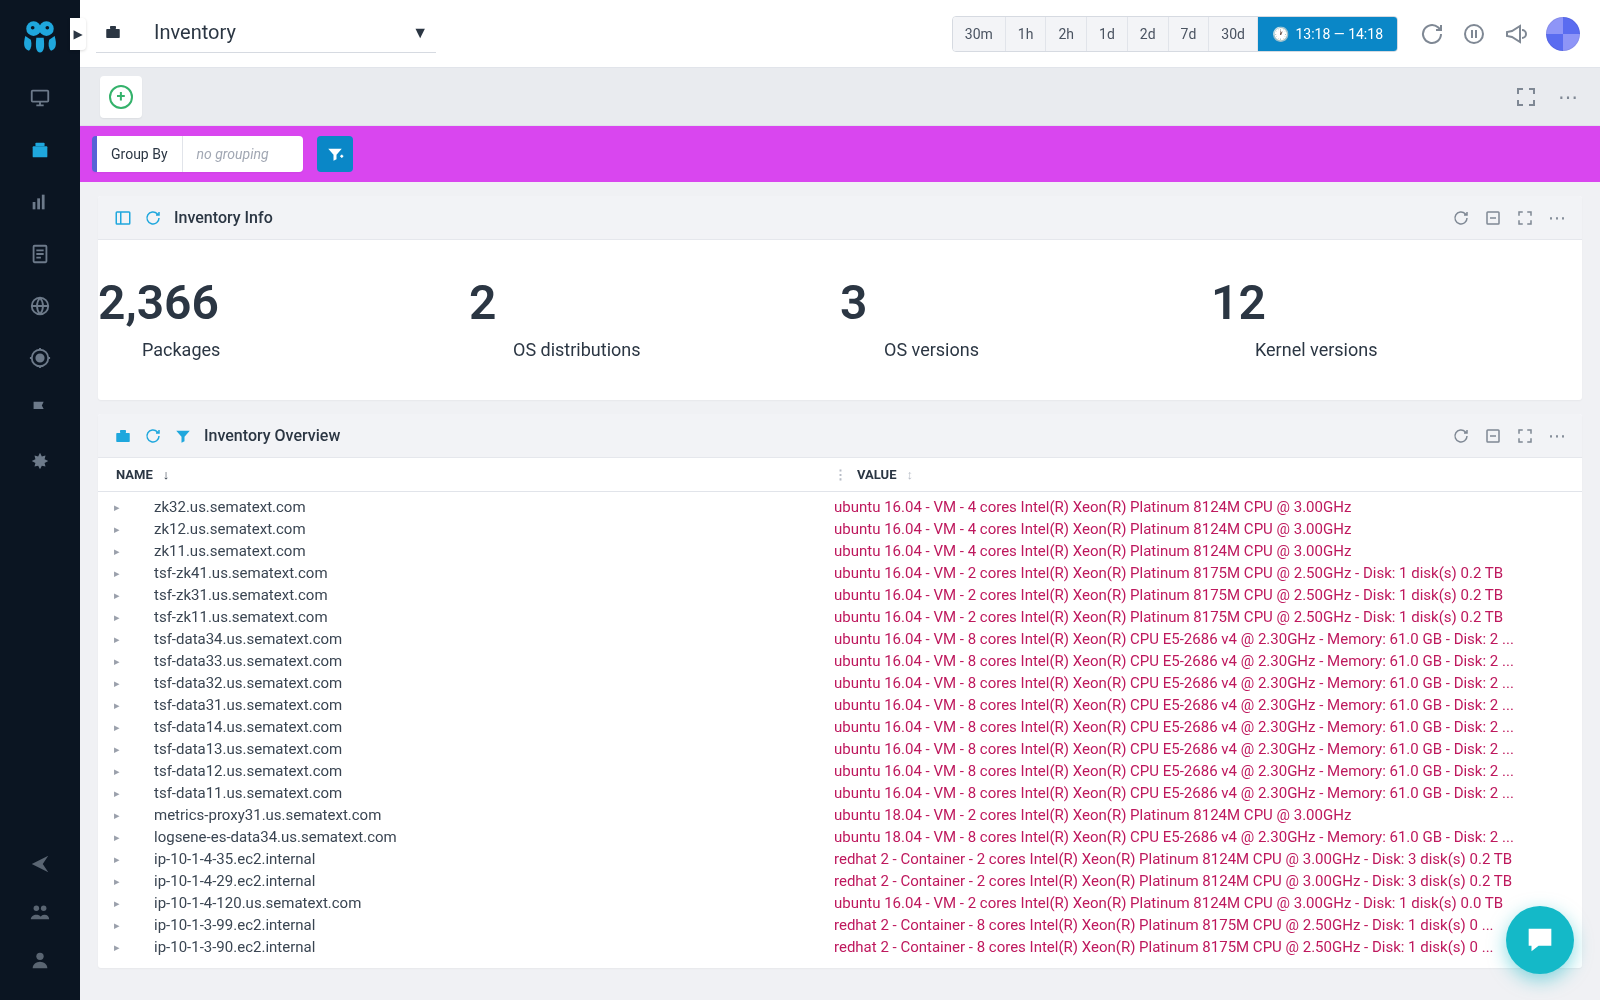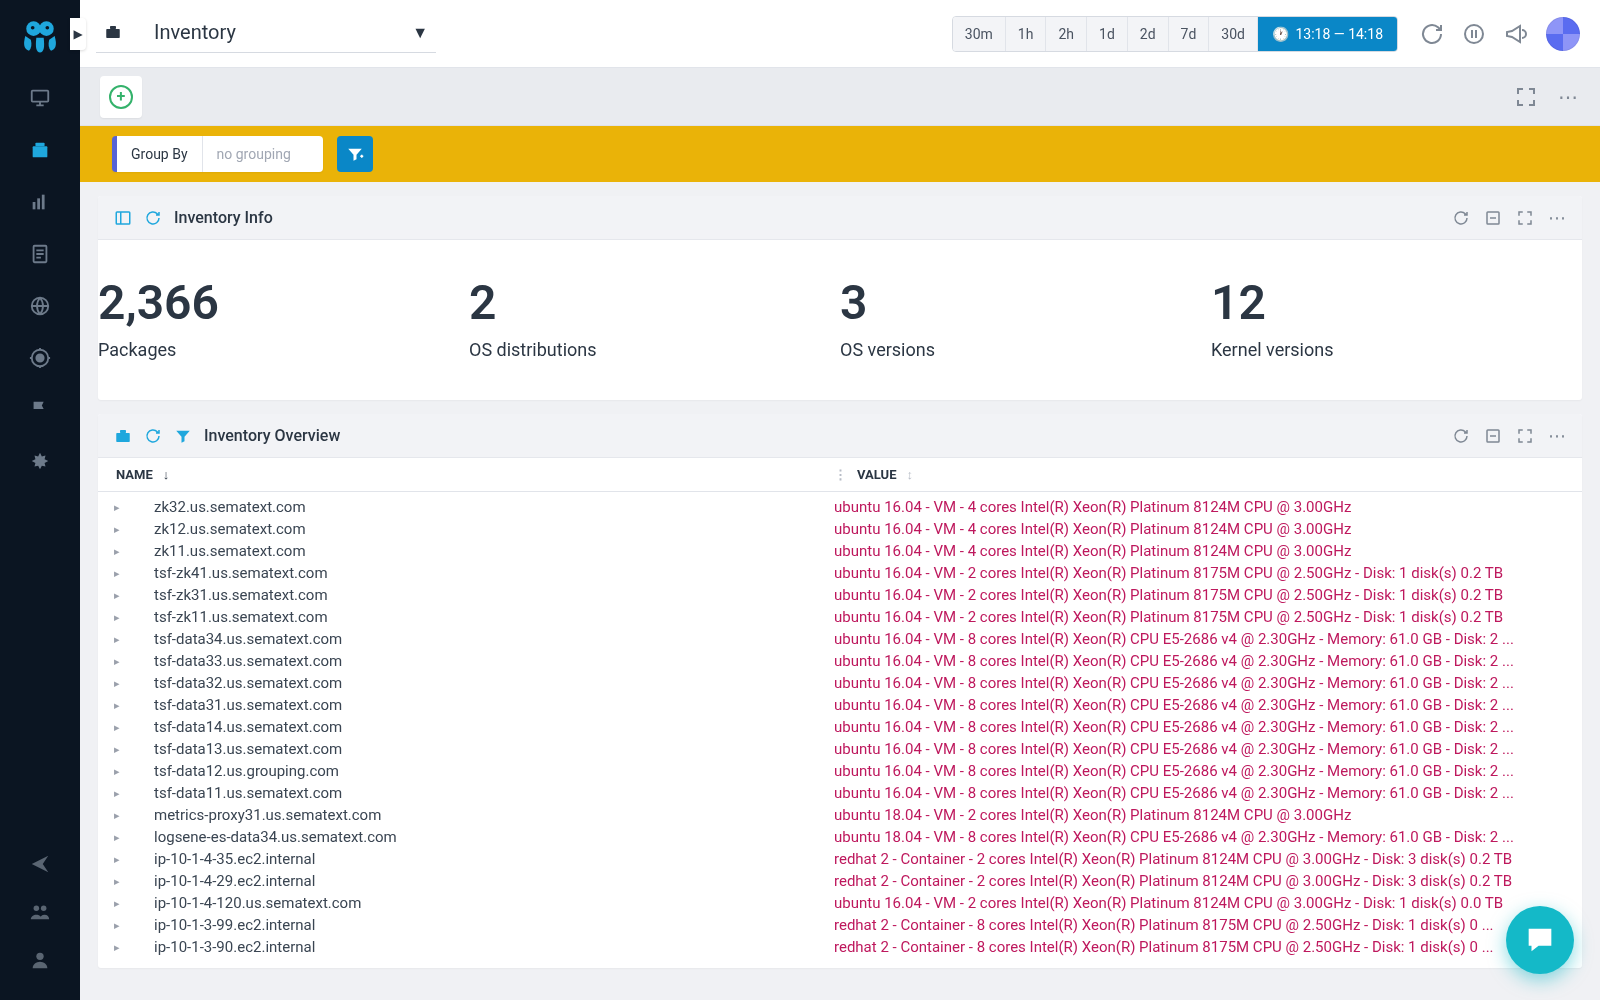--- a/index.html
+++ b/index.html
@@ -100,36 +100,36 @@
 .add-circle {
   width:24px; height:24px; border-radius:50%; border:2px solid #34b26b;
   color:#34b26b; display:flex; align-items:center; justify-content:center;
   font-size:16px; font-weight:600; line-height:1;
 }
 .sub-spacer { flex:1; }
 .sub-right { display:flex; align-items:center; gap:18px; color:#7f8894; }
 
 
 .grouprow {
-  height: 56px; background:#eab308;
-  display:flex; align-items:center; padding: 0 32px;
+  height: 56px; background:#d946ef;
+  display:flex; align-items:center; padding: 0 12px;
   gap: 14px;
 }
 .groupbox {
   display:flex; align-items:stretch; border-radius:4px; overflow:hidden;
   height:36px; box-shadow:0 1px 2px rgba(0,0,0,0.05);
 }
 .group-stripe { width:5px; background:#5663d6; }
 .group-label {
   background:#fff; display:flex; align-items:center; padding:0 14px;
   font-size:14px; color:#2b3643; border-right:1px solid #e1e4ea;
 }
 .group-value {
   background:#fff; display:flex; align-items:center; padding:0 14px;
-  font-size:14px; color:#a1a7b3; width:120px;
+  font-size:14px; color:#a1a7b3; font-style:italic; width:120px;
 }
 .filter-add {
   width:36px; height:36px; border-radius:4px; background:#0a87c7;
   color:#fff; display:flex; align-items:center; justify-content:center;
   font-size:16px; cursor:pointer;
 }
 
 
 .content { flex:1; overflow-y:auto; padding: 0 18px 20px; }
 
@@ -147,21 +147,21 @@
 .card-title { font-size:16px; color:#2b3643; font-weight:500; }
 .card-head-spacer { flex:1; }
 .card-head-actions { display:flex; gap:14px; color:#9aa0ab; }
 .card-head-actions .icon-btn { width:18px; height:18px; font-size:14px; }
 
 .info-body {
   display:flex; padding: 34px 0 40px;
 }
 .stat { flex:1; text-align:left; }
 .stat-val { font-size:48px; font-weight:600; color:#2b3643; }
-.stat-label { font-size:18px; color:#2b3643; margin-top:8px; }
+.stat-label { font-size:18px; color:#2b3643; margin-top:8px;padding-left:44px; }
 
 .table-head {
   display:flex; align-items:center; height:34px;
   border-bottom:1px solid #e1e4ea; padding: 0 16px;
   font-size:13px; font-weight:700; color:#2b3643;
   background:#fff;
 }
 .col-name { width: 720px; display:flex; align-items:center; gap:10px; padding-left:2px; }
 .col-name .sep, .col-val .sep { color:#b7bcc6; }
 .sort-arrow { font-size:13px; color:#2b3643; }
@@ -522,21 +522,21 @@
               <span class="nm">tsf-data14.us.sematext.com</span>
               <span class="vl">ubuntu 16.04 - VM - 8 cores Intel(R) Xeon(R) CPU E5-2686 v4 @ 2.30GHz - Memory: 61.0 GB - Disk: 2 ...</span>
             </div>
             <div class="row">
               <span class="chev">▸</span>
               <span class="nm">tsf-data13.us.sematext.com</span>
               <span class="vl">ubuntu 16.04 - VM - 8 cores Intel(R) Xeon(R) CPU E5-2686 v4 @ 2.30GHz - Memory: 61.0 GB - Disk: 2 ...</span>
             </div>
             <div class="row">
               <span class="chev">▸</span>
-              <span class="nm">tsf-data12.us.grouping.com</span>
+              <span class="nm">tsf-data12.us.sematext.com</span>
               <span class="vl">ubuntu 16.04 - VM - 8 cores Intel(R) Xeon(R) CPU E5-2686 v4 @ 2.30GHz - Memory: 61.0 GB - Disk: 2 ...</span>
             </div>
             <div class="row">
               <span class="chev">▸</span>
               <span class="nm">tsf-data11.us.sematext.com</span>
               <span class="vl">ubuntu 16.04 - VM - 8 cores Intel(R) Xeon(R) CPU E5-2686 v4 @ 2.30GHz - Memory: 61.0 GB - Disk: 2 ...</span>
             </div>
             <div class="row">
               <span class="chev">▸</span>
               <span class="nm">metrics-proxy31.us.sematext.com</span>

